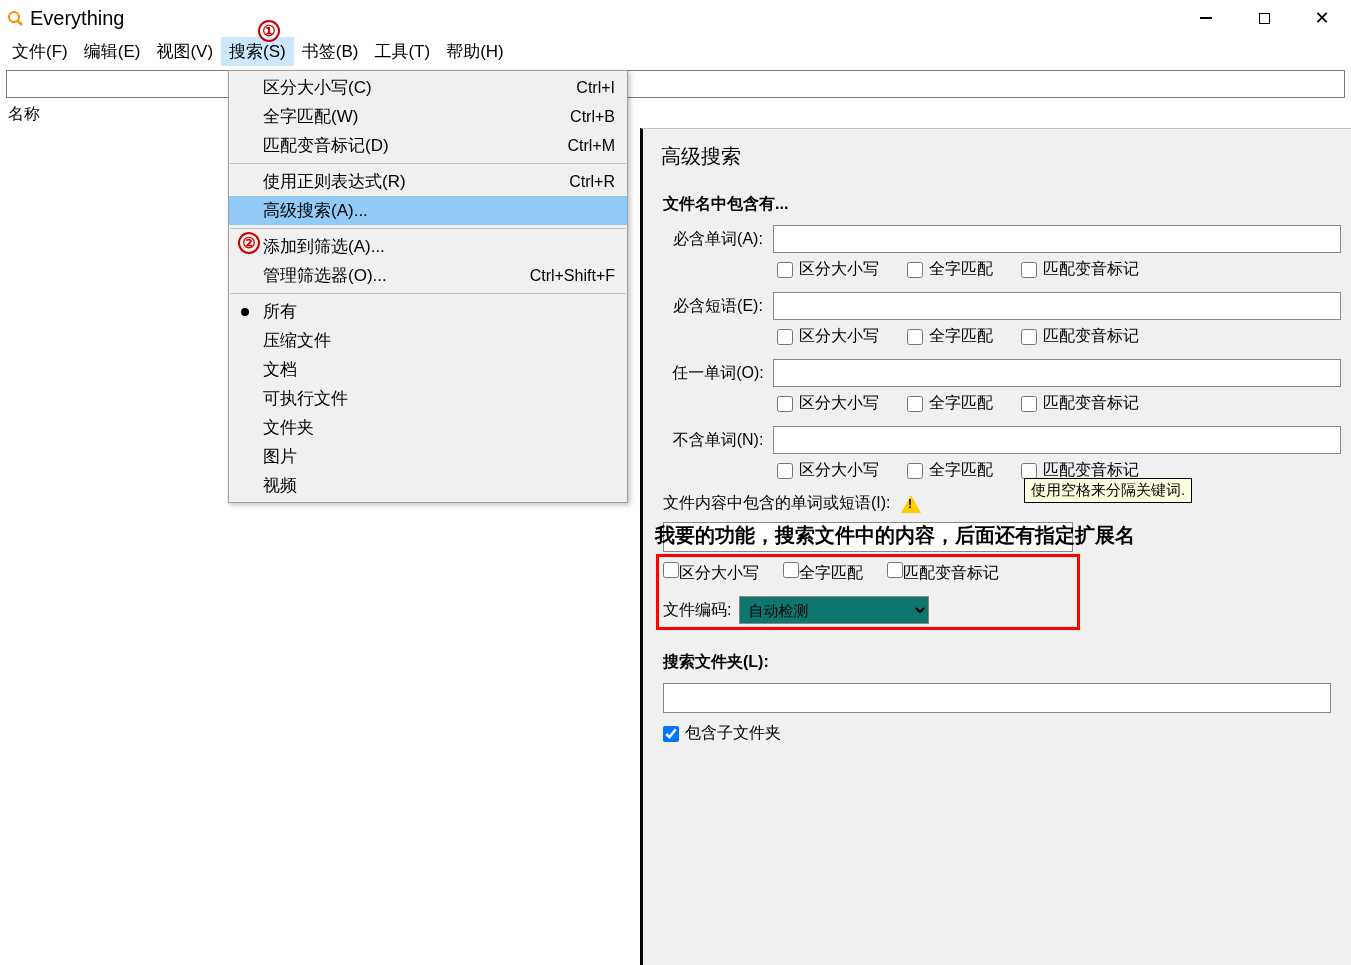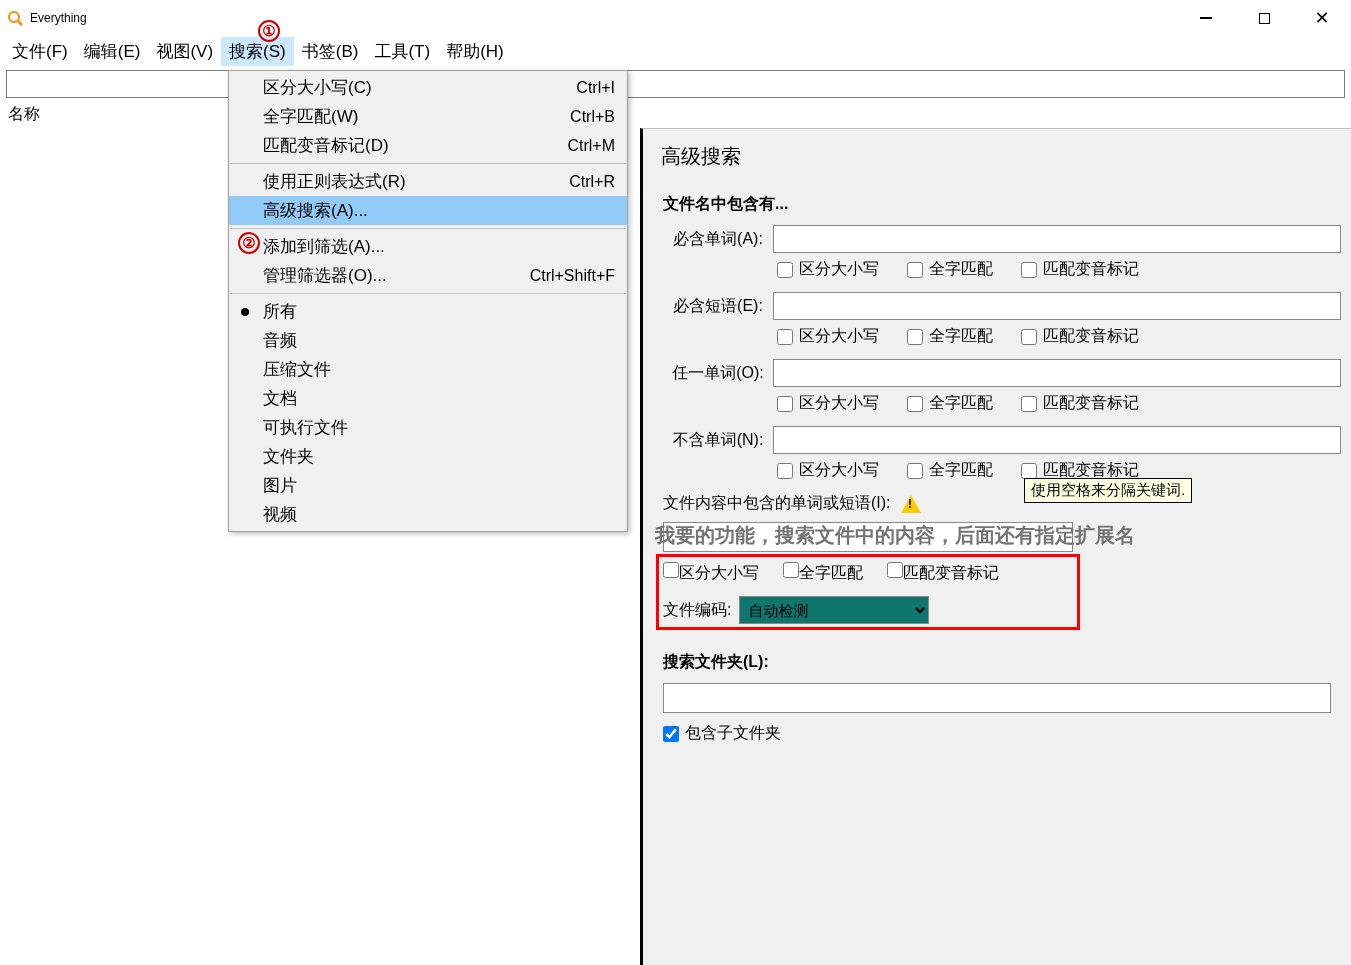--- a/index.html
+++ b/index.html
@@ -1,20 +1,20 @@
 <!DOCTYPE html>
 <html><head>
 <meta charset="utf-8">
 <style>
 * { box-sizing: border-box; margin: 0; padding: 0; }
 body { font-family: "Microsoft YaHei", "Segoe UI", sans-serif; font-size: 15px; background: #fff; width: 1351px; height: 965px; position: relative; overflow: hidden; color: #000; }
 
 .titlebar { height: 36px; display: flex; align-items: center; padding-left: 6px; background: #fff; }
 .titlebar .icon { width: 18px; height: 18px; margin-right: 6px; display: inline-flex; align-items: center; justify-content: center; }
-.titlebar .title { font-size: 12px; }
+.titlebar .title { font-size: 20px; }
 .titlebar-controls { position: absolute; right: 0; top: 0; display: flex; }
 .titlebar-controls .ctrl { width: 58px; height: 36px; display: flex; align-items: center; justify-content: center; font-size: 14px; }
 
 .menubar { height: 30px; display: flex; align-items: center; padding: 2px 4px; gap: 0; font-size: 17px; }
 .menubar .mitem { padding: 3px 8px; cursor: default; }
 .menubar .mitem.open { background: #cce8ff; }
 
 .annotation-badge { display: inline-flex; align-items: center; justify-content: center; width: 22px; height: 22px; border: 2.5px solid #c00; border-radius: 50%; color: #c00; font-weight: bold; font-size: 15px; position: absolute; }
 
 .searchbar { margin: 4px 6px 0 6px; }
@@ -36,21 +36,21 @@
 .dialog .row { display: flex; align-items: center; margin-bottom: 6px; }
 .dialog .row .lbl { width: 110px; text-align: center; }
 .dialog .row input[type=text] { flex: 1; height: 28px; border: 1px solid #888; background: #fff; padding: 2px 4px; font-size: 15px; }
 .dialog .checks { display: flex; gap: 28px; margin-left: 114px; margin-bottom: 12px; }
 .dialog .checks label { display: flex; align-items: center; gap: 6px; }
 .dialog input[type=checkbox] { width: 16px; height: 16px; }
 
 .tooltip { position: absolute; background: #ffffe1; border: 1px solid #000; padding: 2px 6px; font-size: 15px; }
 
 .redbox { position: absolute; border: 3px solid red; }
-.redtext { position: absolute; color: #737373; font-weight: bold; font-size: 20px; white-space: nowrap; }
+.redtext { position: absolute; color: #000000; font-weight: bold; font-size: 20px; white-space: nowrap; }
 
 .content-section { margin: 6px 20px 0 20px; }
 .content-checks { display: flex; gap: 24px; margin: 6px 0 12px 0; }
 .encoding-row { display: flex; align-items: center; gap: 8px; margin-bottom: 28px; }
 .encoding-row select { height: 28px; width: 190px; border: 1px solid #888; background: #0f766e; font-size: 15px; padding: 0 4px; }
 
 .folder-section { margin: 0 20px; }
 .folder-section input[type=text] { width: 100%; height: 30px; border: 1px solid #888; background: #fff; margin: 10px 0; }
 .folder-section label.includesub { display: flex; align-items: center; gap: 6px; }
 
@@ -133,23 +133,20 @@
   <div class="ditem">
       <span>管理筛选器(O)...</span>
       <span class="kb">Ctrl+Shift+F</span>
     </div>
   <div class="sep"></div>
   <div class="ditem">
       <span class="bullet"></span>
       <span>所有</span>
     </div>
   <div class="ditem">
-      <span>音频</span>
-    </div>
-  <div class="ditem">
       <span>压缩文件</span>
     </div>
   <div class="ditem">
       <span>文档</span>
     </div>
   <div class="ditem">
       <span>可执行文件</span>
     </div>
   <div class="ditem">
       <span>文件夹</span>

